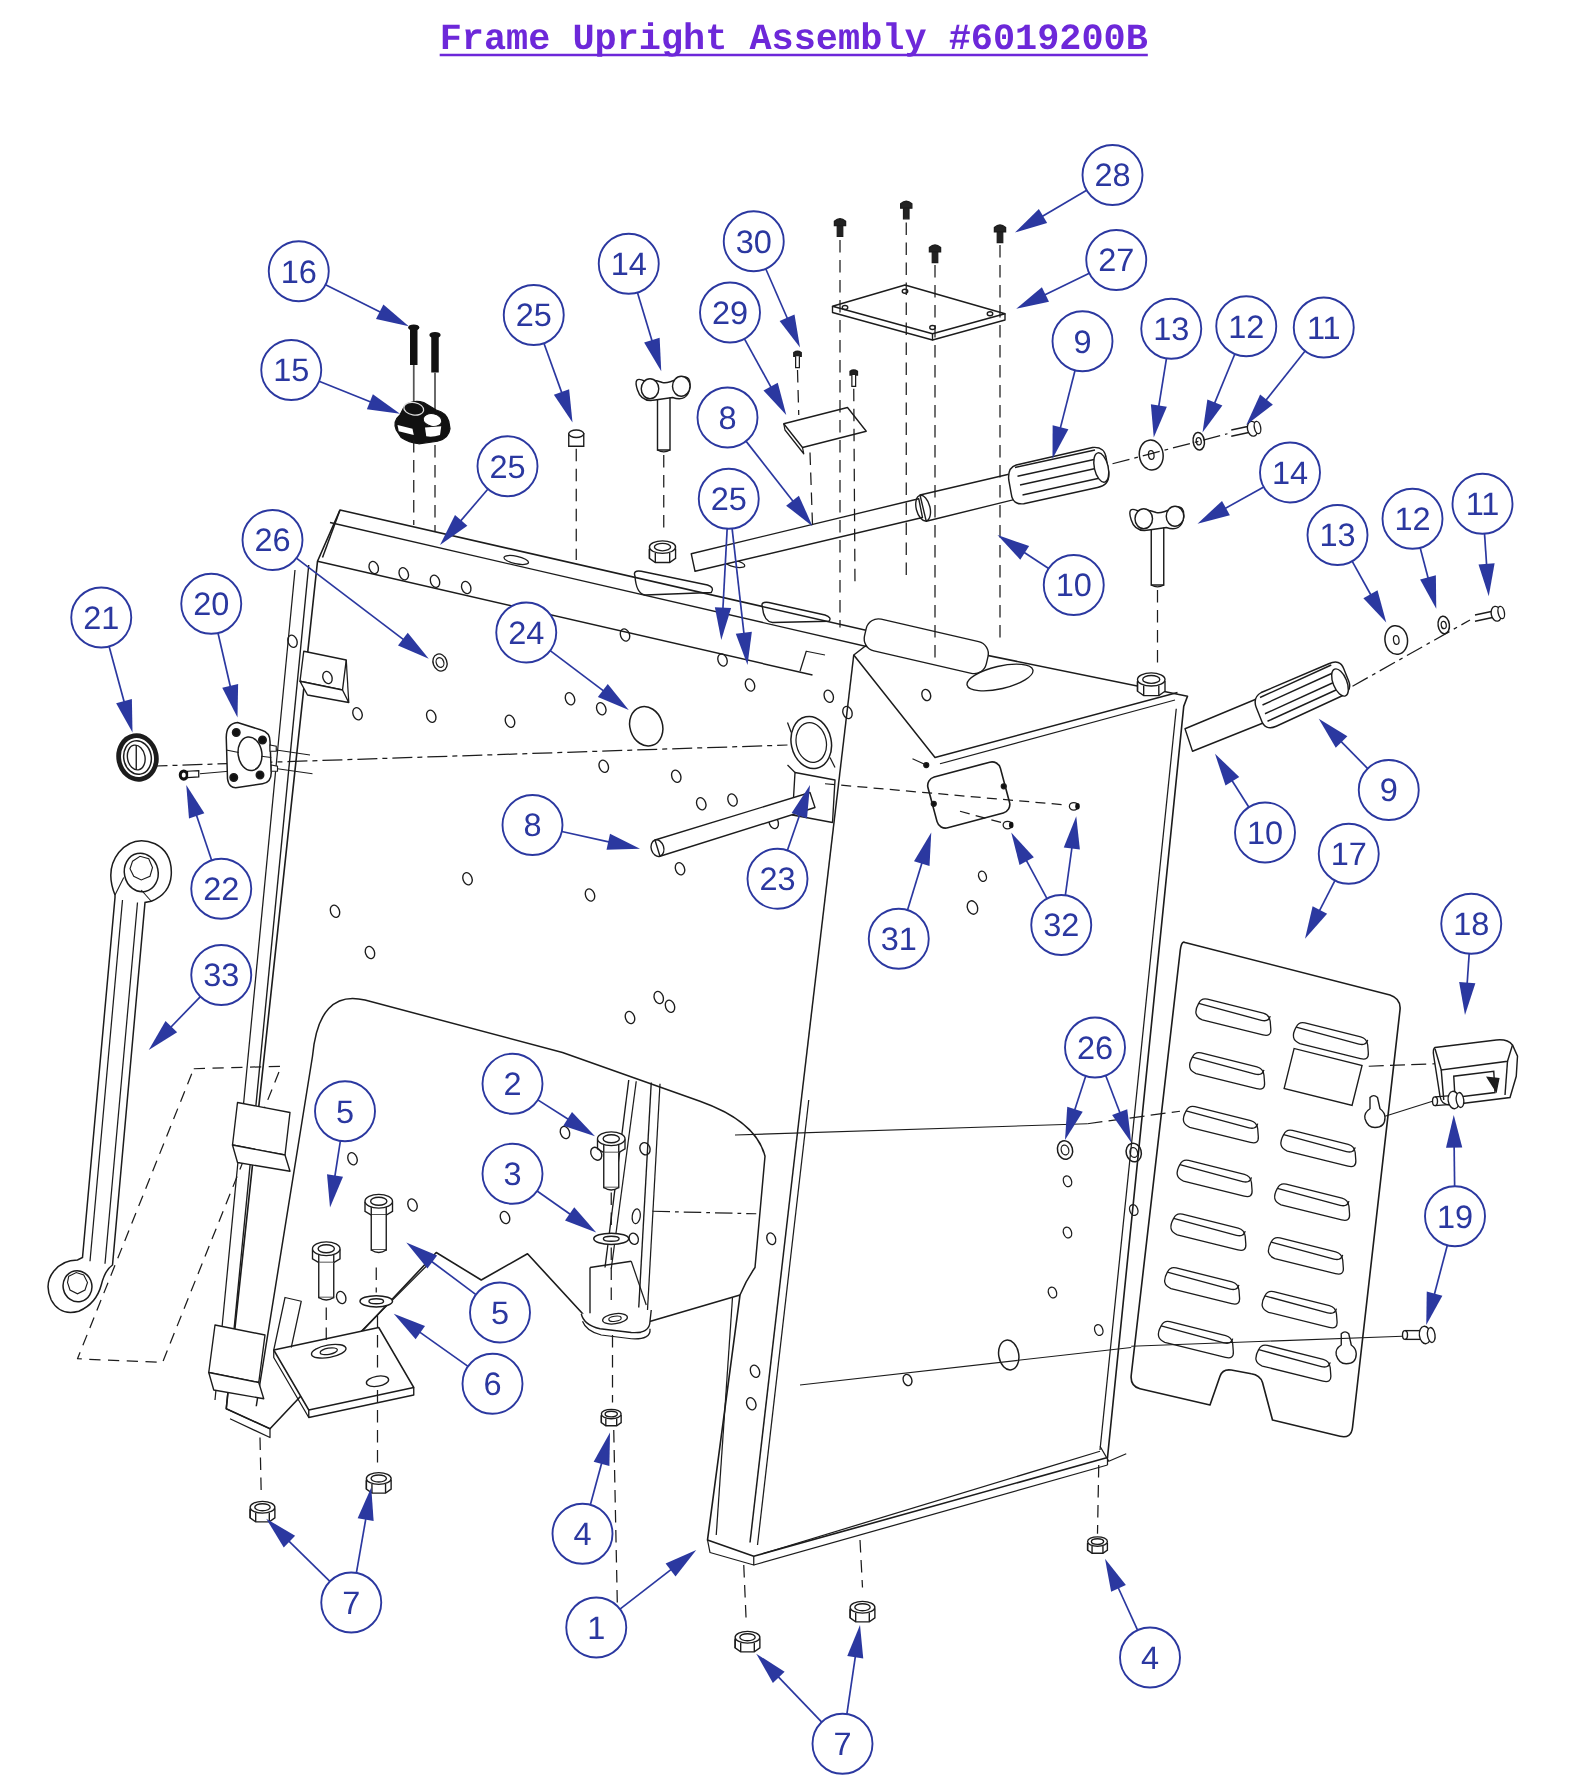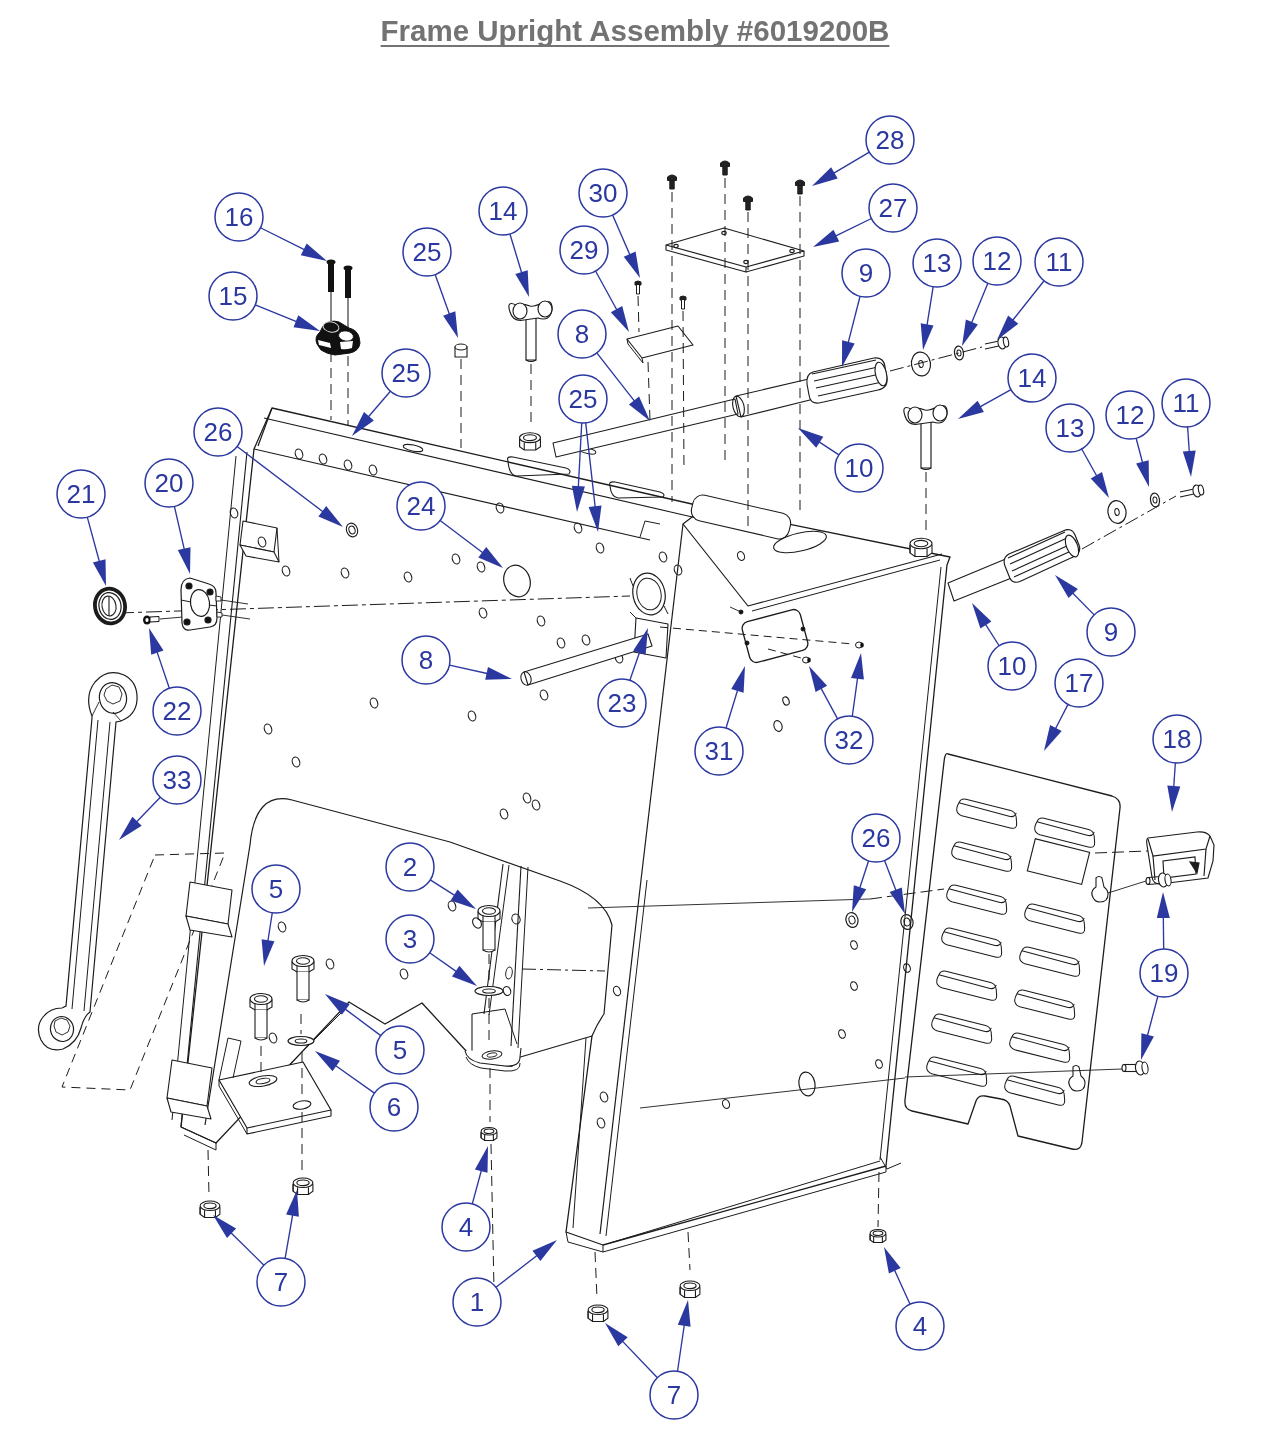--- a/index.html
+++ b/index.html
@@ -1,17 +1,17 @@
 <!DOCTYPE html>
 <html><head><meta charset="utf-8"><title>Frame Upright Assembly</title>
 <style>
 html,body{margin:0;padding:0;background:#ffffff;}
 #page{position:relative;width:1270px;height:1433px;background:#fff;overflow:hidden;}
 #title{position:absolute;left:0;top:14px;width:100%;text-align:center;
- font-family:Liberation Sans, sans-serif;font-weight:bold;font-size:29.5px;color:#737373;}
+ font-family:Liberation Mono, monospace;font-weight:bold;font-size:29.5px;color:#6d28d9;}
 #title span{text-decoration:underline;text-decoration-skip-ink:none;text-underline-offset:4px;}
 svg{position:absolute;left:0;top:0;}
 text{font-family:"Liberation Sans",sans-serif;}
 </style></head>
 <body>
 <div id="page">
 <div id="title"><span>Frame Upright Assembly #6019200B</span></div>
 <svg width="1270" height="1433" viewBox="0 0 1270 1433">
 <path d="M272,408 L705,507 L950,557 L947,565 L886,1166 L603,1245 L566,1232 L592,1036 L517,1058 L512,1066 Q478,1064 468,1053 L422,1003 L385,1024 L349,1002 L216,1143 L181,1127 L254,449 Z" stroke="#1c1c1c" stroke-width="1.3" fill="#fff" stroke-linejoin="round"></path>
 <line x1="344" y1="1010" x2="254" y2="1100" stroke="#1c1c1c" stroke-width="1.0" stroke-linecap="butt"></line>

